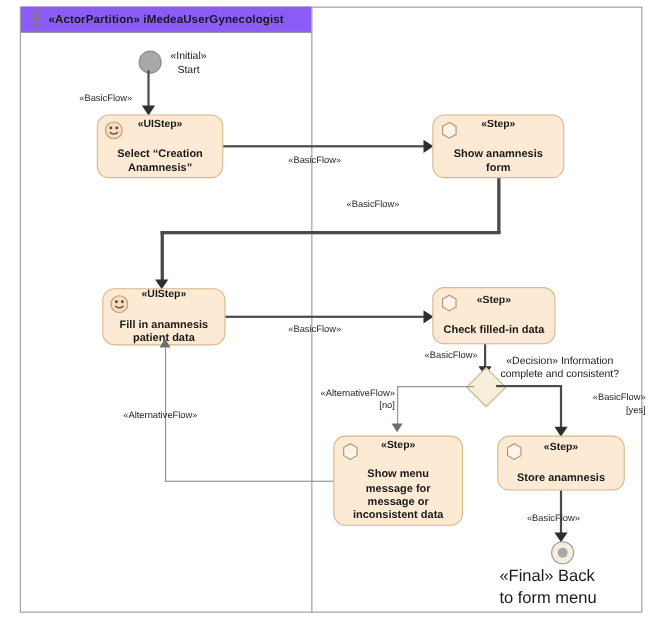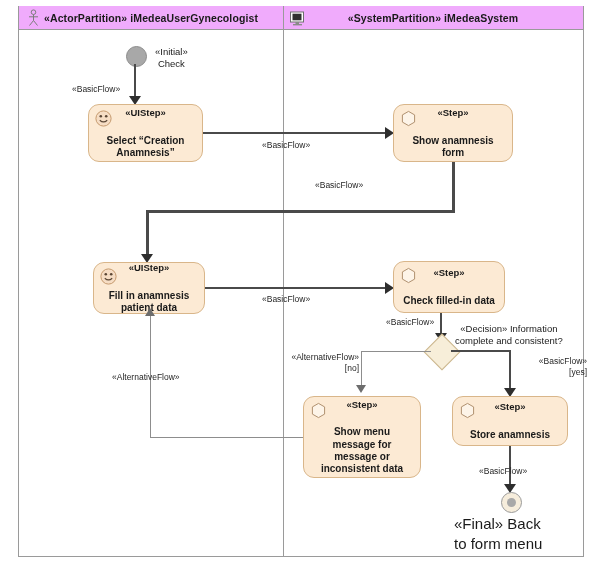--- a/index.html
+++ b/index.html
@@ -5,21 +5,21 @@
   html,body{margin:0;padding:0;background:#ffffff;}
   body{width:600px;height:569px;overflow:hidden;
        font-family:"Liberation Sans","DejaVu Sans",sans-serif;color:#1a1a1a;}
   #canvas{position:relative;width:600px;height:569px;}
 
   
   .frame{position:absolute;left:18px;top:6px;width:566px;height:551px;
          border:1px solid #9a9a9a;background:#fff;box-sizing:border-box;}
   .lane-head{position:absolute;top:6px;height:24px;border-bottom:1px solid #9a9a9a;
              box-sizing:border-box;display:flex;align-items:center;justify-content:center;
-             background:#f0abfc;}
+             background:#8b5cf6;}
   .lane-head .ttl{font-size:10.5px;font-weight:bold;letter-spacing:.1px;}
   .lane-div{position:absolute;left:283px;top:6px;width:0;height:551px;
             border-left:1px solid #9a9a9a;}
   .lane-icon{position:absolute;top:9px;width:17px;height:18px;}
 
   
   .node{position:absolute;box-sizing:border-box;background:#fcead4;
         border:1px solid #d9b68a;border-radius:11px;
         display:flex;flex-direction:column;align-items:center;justify-content:center;
         text-align:center;line-height:1.22;gap:16px;}
@@ -74,36 +74,27 @@
     <svg class="lane-icon" style="left:6px;top:3px;" viewBox="0 0 17 18">
       <circle cx="8.5" cy="3.2" r="2.3" fill="none" stroke="#7d7d7d" stroke-width="1"></circle>
       <line x1="8.5" y1="5.6" x2="8.5" y2="11.5" stroke="#7d7d7d" stroke-width="1"></line>
       <line x1="4" y1="7.8" x2="13" y2="7.8" stroke="#7d7d7d" stroke-width="1"></line>
       <line x1="8.5" y1="11.5" x2="4.5" y2="16.5" stroke="#7d7d7d" stroke-width="1"></line>
       <line x1="8.5" y1="11.5" x2="12.5" y2="16.5" stroke="#7d7d7d" stroke-width="1"></line>
     </svg>
     <span class="ttl">«ActorPartition» iMedeaUserGynecologist</span>
   </div>
 
-  <div class="lane-head" style="left:283px;width:300px;">
-    <svg class="lane-icon" style="left:6px;top:4px;" viewBox="0 0 17 17">
-      <rect x="1.5" y="1.5" width="13" height="10" fill="#ffffff" stroke="#6f6f6f" stroke-width="1"></rect>
-      <rect x="3.5" y="3.2" width="9" height="6.6" fill="#303030"></rect>
-      <rect x="6.5" y="11.5" width="3.5" height="2" fill="#8a8a8a"></rect>
-      <rect x="4" y="13.5" width="9" height="1.4" fill="#8a8a8a"></rect>
-    </svg>
-    <span class="ttl">«SystemPartition» iMedeaSystem</span>
-  </div>
 
   <div class="lane-div"></div>
 
   <div class="initial" style="left:126px;top:46px;"></div>
   <div class="ilbl" style="left:155px;top:46px;">
     <div>«Initial»</div>
-    <div>Check</div>
+    <div>Start</div>
   </div>
 
   <div class="eg v" style="left:134px;top:64px;height:35px;"></div>
   <div class="ah down" style="left:129px;top:96px;"></div>
   <div class="elbl" style="left:72px;top:84px;">«BasicFlow»</div>
 
   <div class="node" style="left:88px;top:104px;width:115px;height:58px;">
     <svg class="nodeicon" viewBox="0 0 17 17">
       <circle cx="8.5" cy="8.5" r="7.6" fill="#f6ddc4" stroke="#c59a6e" stroke-width="1"></circle>
       <circle cx="5.8" cy="6.3" r="1.3" fill="#5a4634"></circle>

